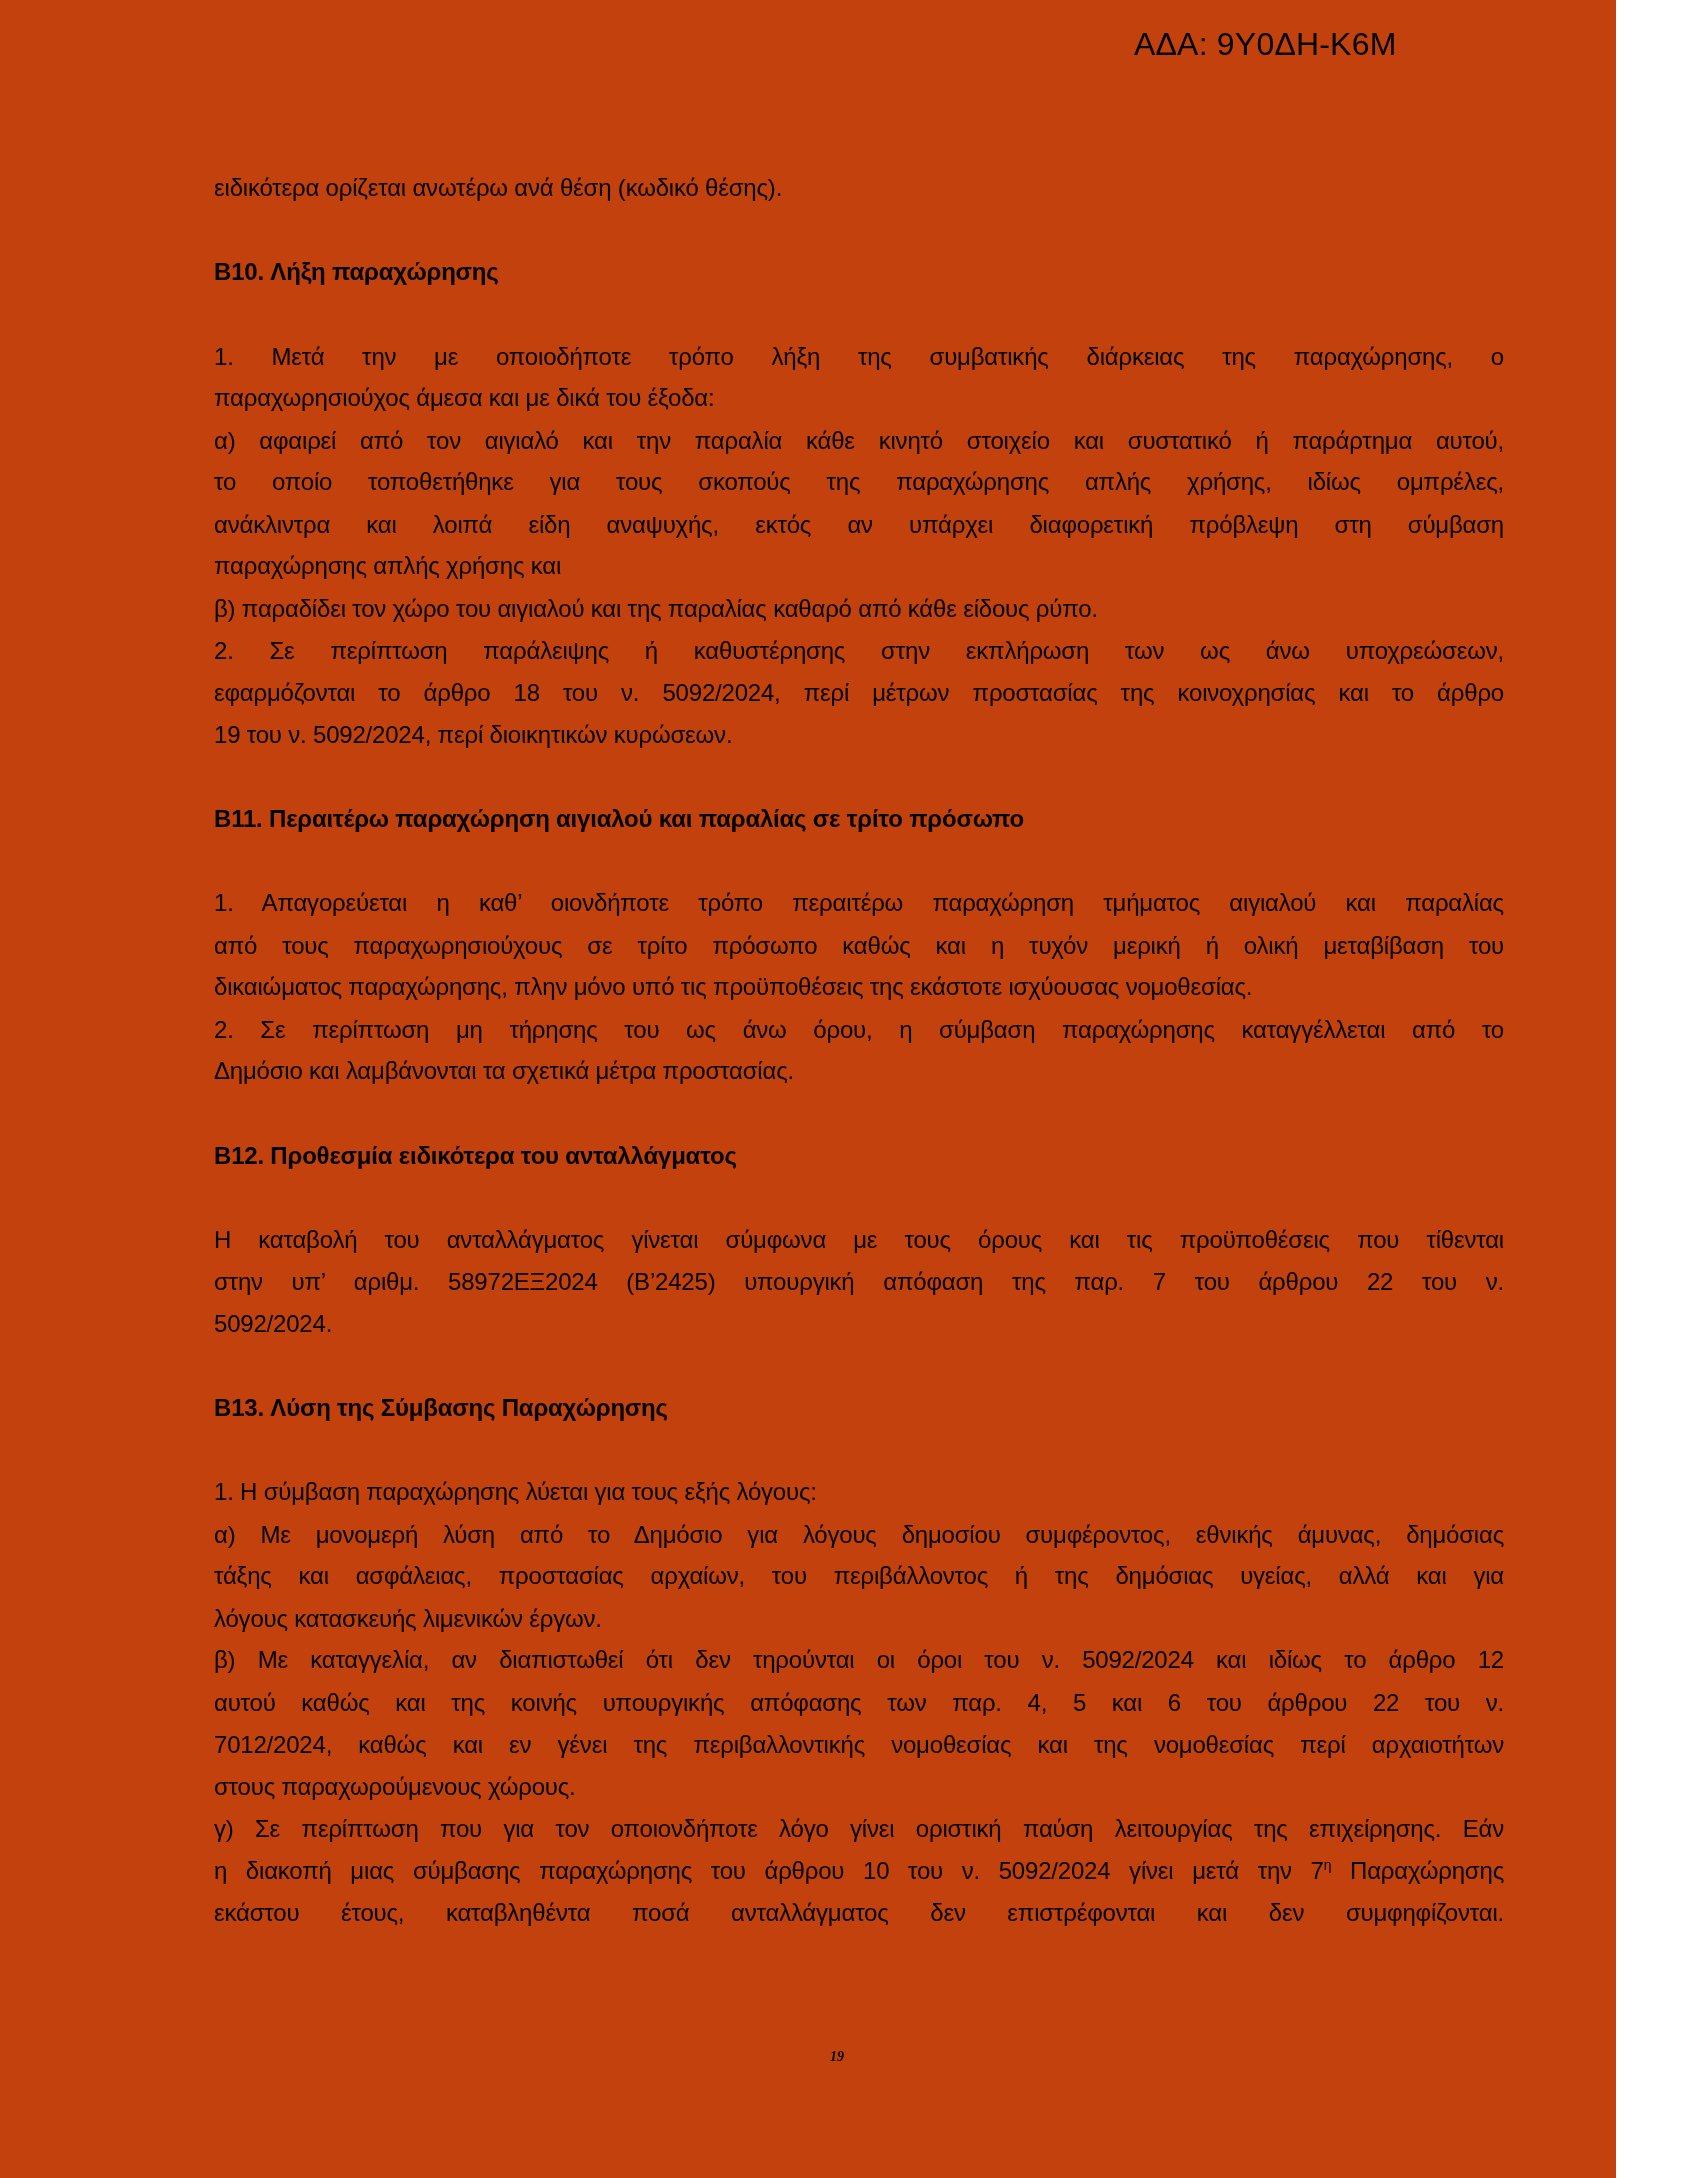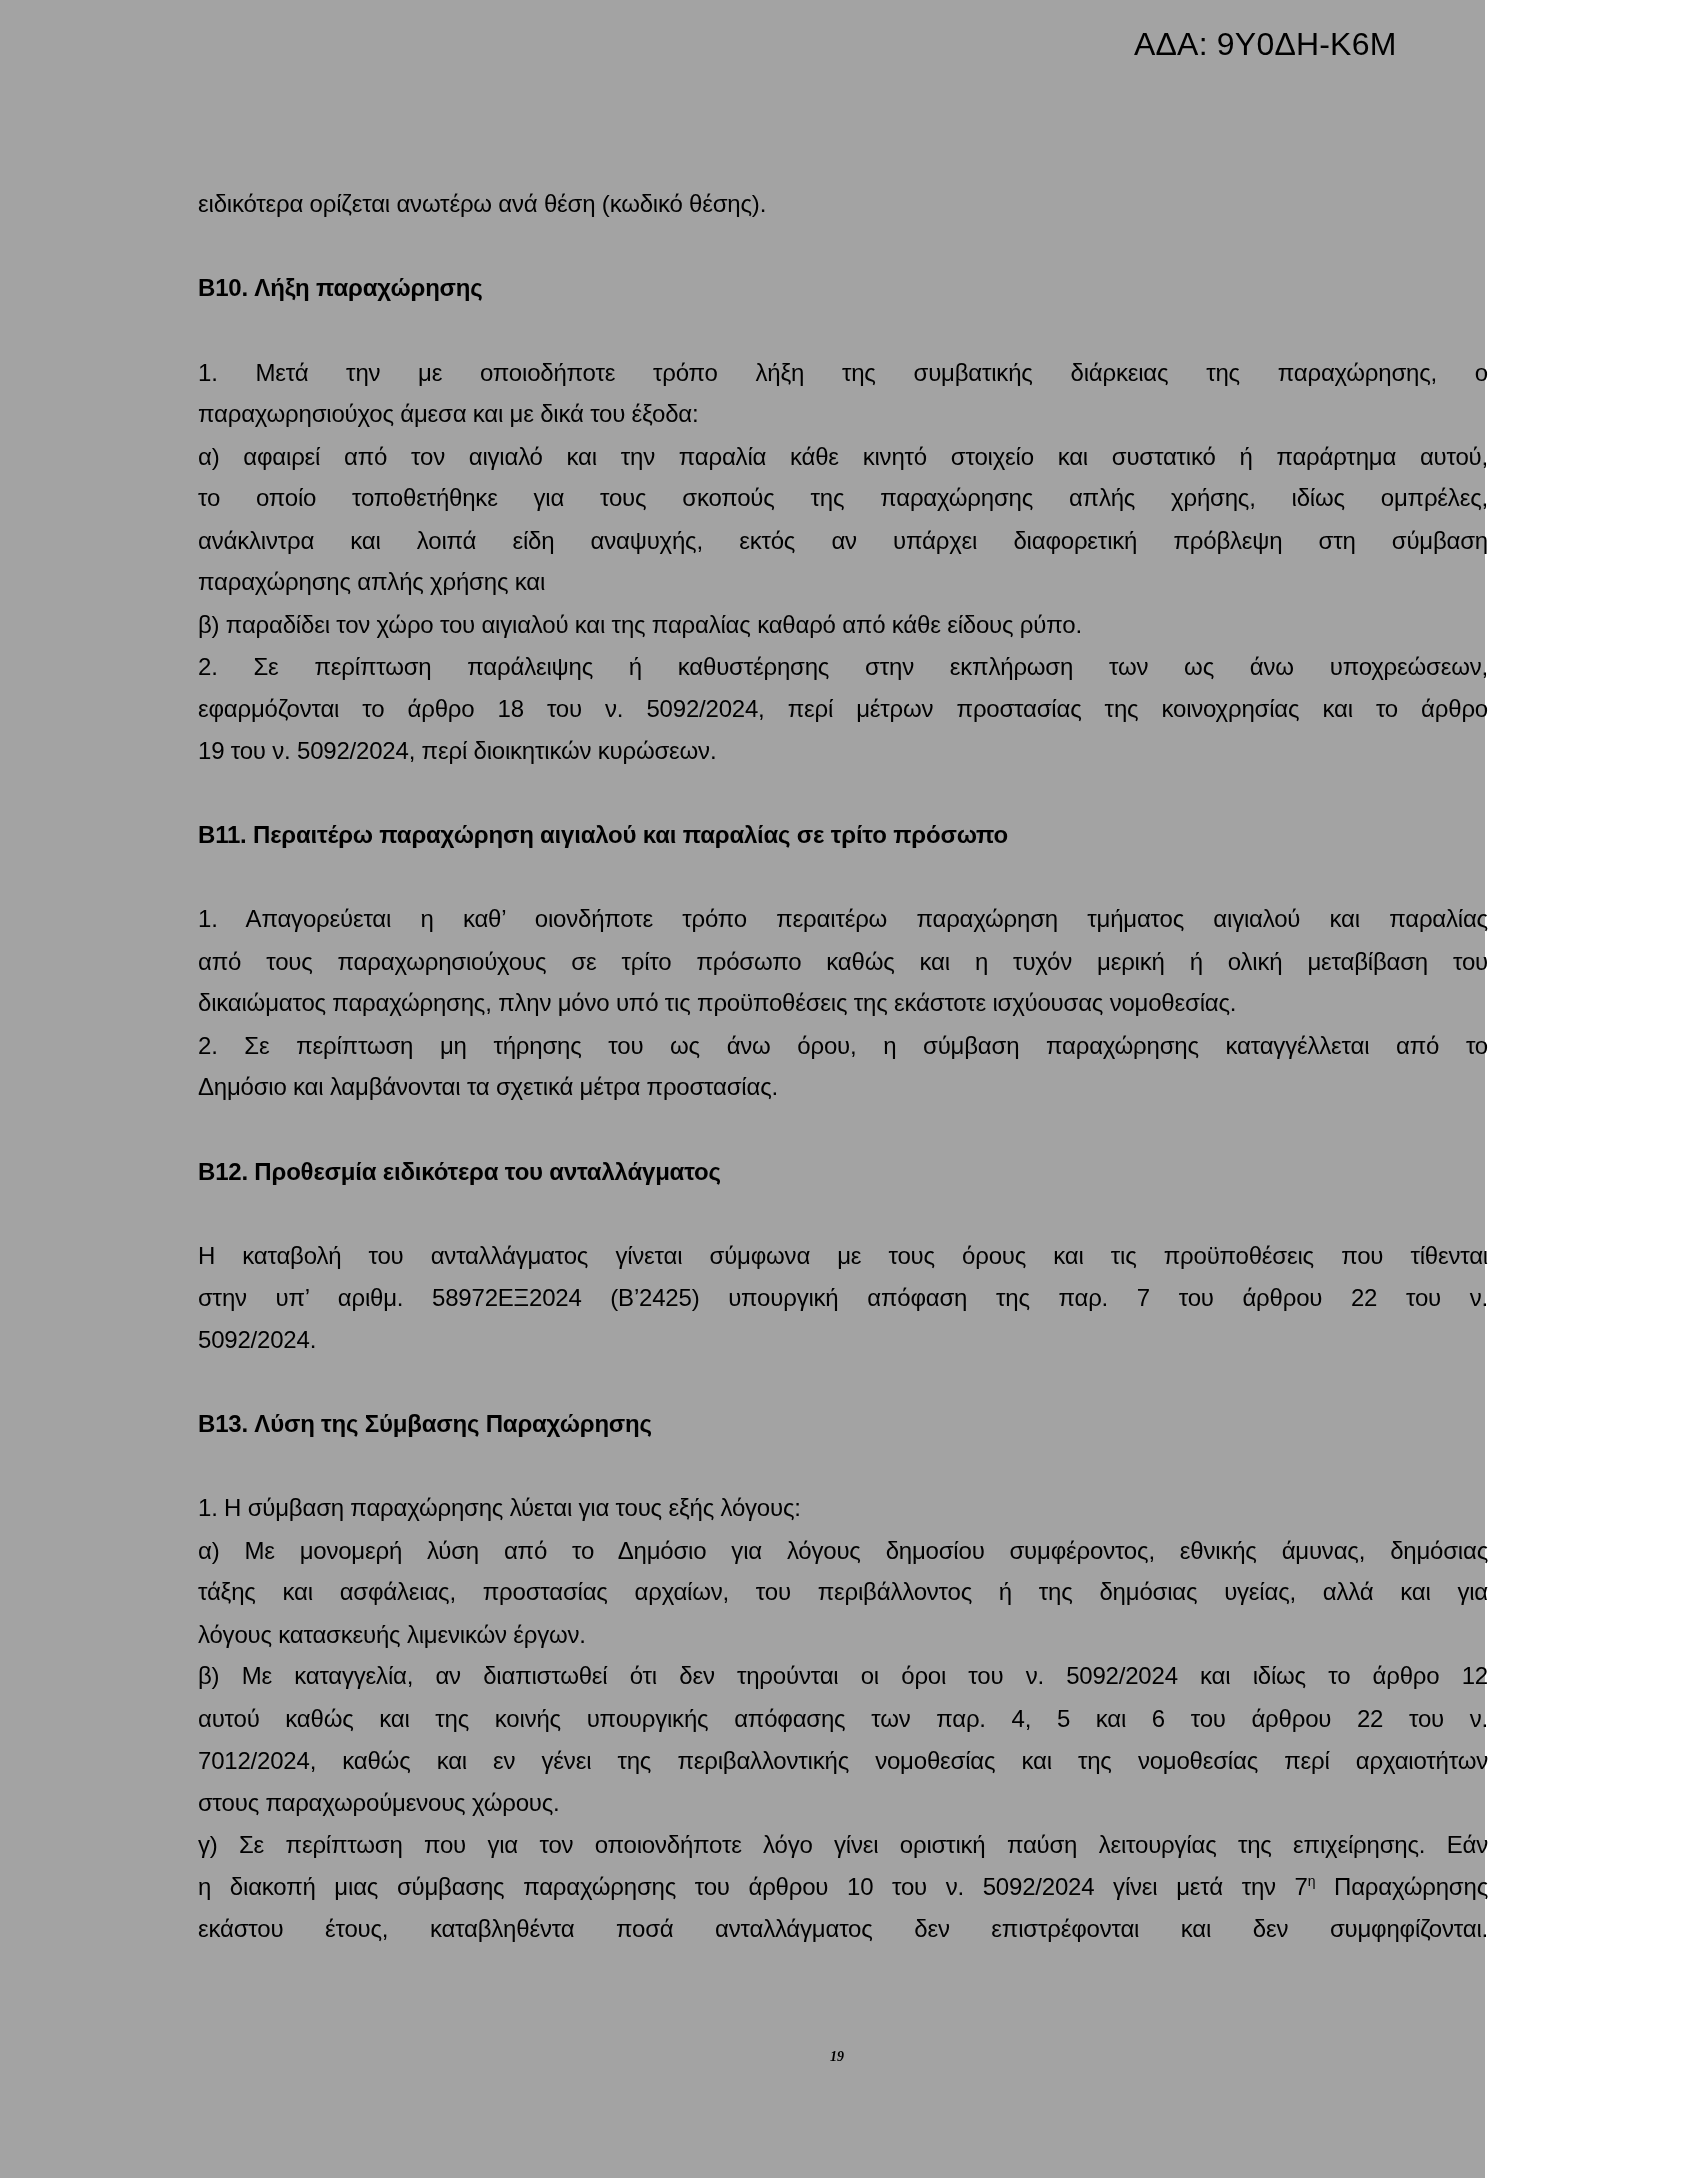--- a/index.html
+++ b/index.html
@@ -10,23 +10,23 @@
     body {
       width: 1683px;
       height: 2178px;
       position: relative;
       overflow: hidden;
       color: #000000;
     }
     .page {
       position: absolute;
       left: 0; top: 0;
-      width: 1485px;
+      width: 1616px;
       height: 2178px;
-      background: #a3a3a3;
+      background: #c2410c;
     }
     .ada-header {
       position: absolute;
       left: 1134px;
       top: 26px;
       font-family: "Liberation Sans", sans-serif;
       font-size: 32px;
       line-height: 36px;
       letter-spacing: 0.2px;
       white-space: nowrap;
@@ -35,26 +35,25 @@
       position: absolute;
       left: 198px;
       top: 0;
       width: 1290px;
       font-family: "Liberation Sans", sans-serif;
       font-size: 24px;
       letter-spacing: -0.2px;
     }
     .line {
       position: absolute;
-      left: 0;
+      left: 16px;
       width: 1290px;
       height: 34px;
       line-height: 34px;
       white-space: nowrap;
-      margin-top: 16px;
     }
     .line.justify {
       white-space: normal;
       text-align: justify;
       text-align-last: justify;
       overflow: hidden;
     }
     .line.left {
       text-align: left;
     }

